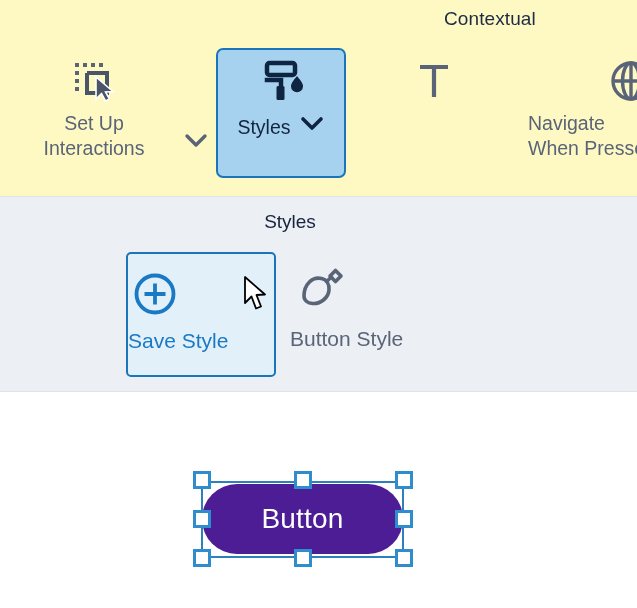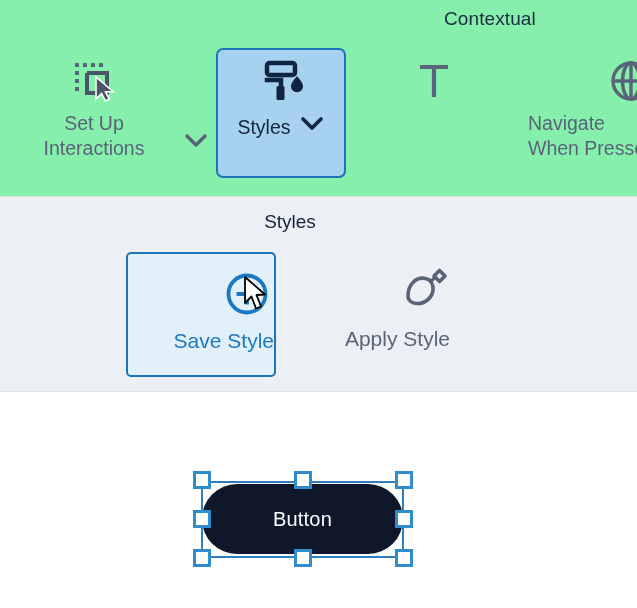--- a/index.html
+++ b/index.html
@@ -15,21 +15,21 @@
     position: relative;
     -webkit-font-smoothing: antialiased;
   }
 
   
   #ribbon {
     position: absolute;
     left: 0; top: 0;
     width: 637px;
     height: 196px;
-    background: #86efac;
+    background: #fef9c3;
   }
 
   #contextual-label {
     position: absolute;
     left: 0; top: 8px;
     width: 637px;
     text-align: center;
     font-size: 19px;
     color: #1d2b45;
     letter-spacing: 0.1px;
@@ -117,21 +117,21 @@
     position: absolute;
     left: 0; top: 14px;
     width: 580px;
     text-align: center;
     font-size: 19px;
     color: #16243c;
   }
 
   .panel-item {
     position: absolute;
-    text-align: right;
+    text-align: left;
     font-size: 21px;
     line-height: 26px;
     color: #5a6478;
   }
   .panel-item .pi-icon {
     display: block;
     height: 58px;
     margin-bottom: 4px;
   }
 
@@ -177,24 +177,24 @@
     background: #2f7fbf;
   }
   .sel-line.h { height: 2px; }
   .sel-line.v { width: 2px; }
 
   #shape-button {
     position: absolute;
     left: 202px; top: 484px;
     width: 201px;
     height: 70px;
-    background: #0f172a;
+    background: #4c1d95;
     border-radius: 36px;
     color: #ffffff;
-    font-size: 20px;
+    font-size: 28px;
     display: flex;
     align-items: center;
     justify-content: center;
     letter-spacing: 0.2px;
   }
 
   .handle {
     position: absolute;
     width: 18px;
     height: 18px;
@@ -306,21 +306,21 @@
     <svg width="56" height="52" viewBox="0 0 56 52" xmlns="http://www.w3.org/2000/svg">
 
       <path d="M14 32 C14 20.5 22 12.5 31.5 14.5 C36.5 15.5 39.5 20 39 26
                C38.5 33.5 31 40 22.5 39.5 C18 39.2 14 36.5 14 32 Z" fill="none" stroke="#5a6478" stroke-width="3.6" stroke-linejoin="round"></path>
 
       <path d="M40 12 L45.5 6.5 L51 12 L45.5 17.5 Z" fill="none" stroke="#5a6478" stroke-width="3.6" stroke-linejoin="round"></path>
 
       <path d="M36.5 17.5 L41.5 13" fill="none" stroke="#5a6478" stroke-width="3.6" stroke-linecap="round"></path>
     </svg>
   </span>
-  <span>Apply Style</span>
+  <span>Button Style</span>
 </div>
 
 <div id="mouse-cursor">
   <svg width="26" height="36" viewBox="0 0 26 36" xmlns="http://www.w3.org/2000/svg">
     <path d="M2 1 L2 27 L8.5 20.5 L13 32.5 L18 30.5 L13.5 19 L22 18.5 Z" fill="#ffffff" stroke="#000000" stroke-width="1.8" stroke-linejoin="round"></path>
   </svg>
 </div>
 
 <div id="canvas"></div>
 

